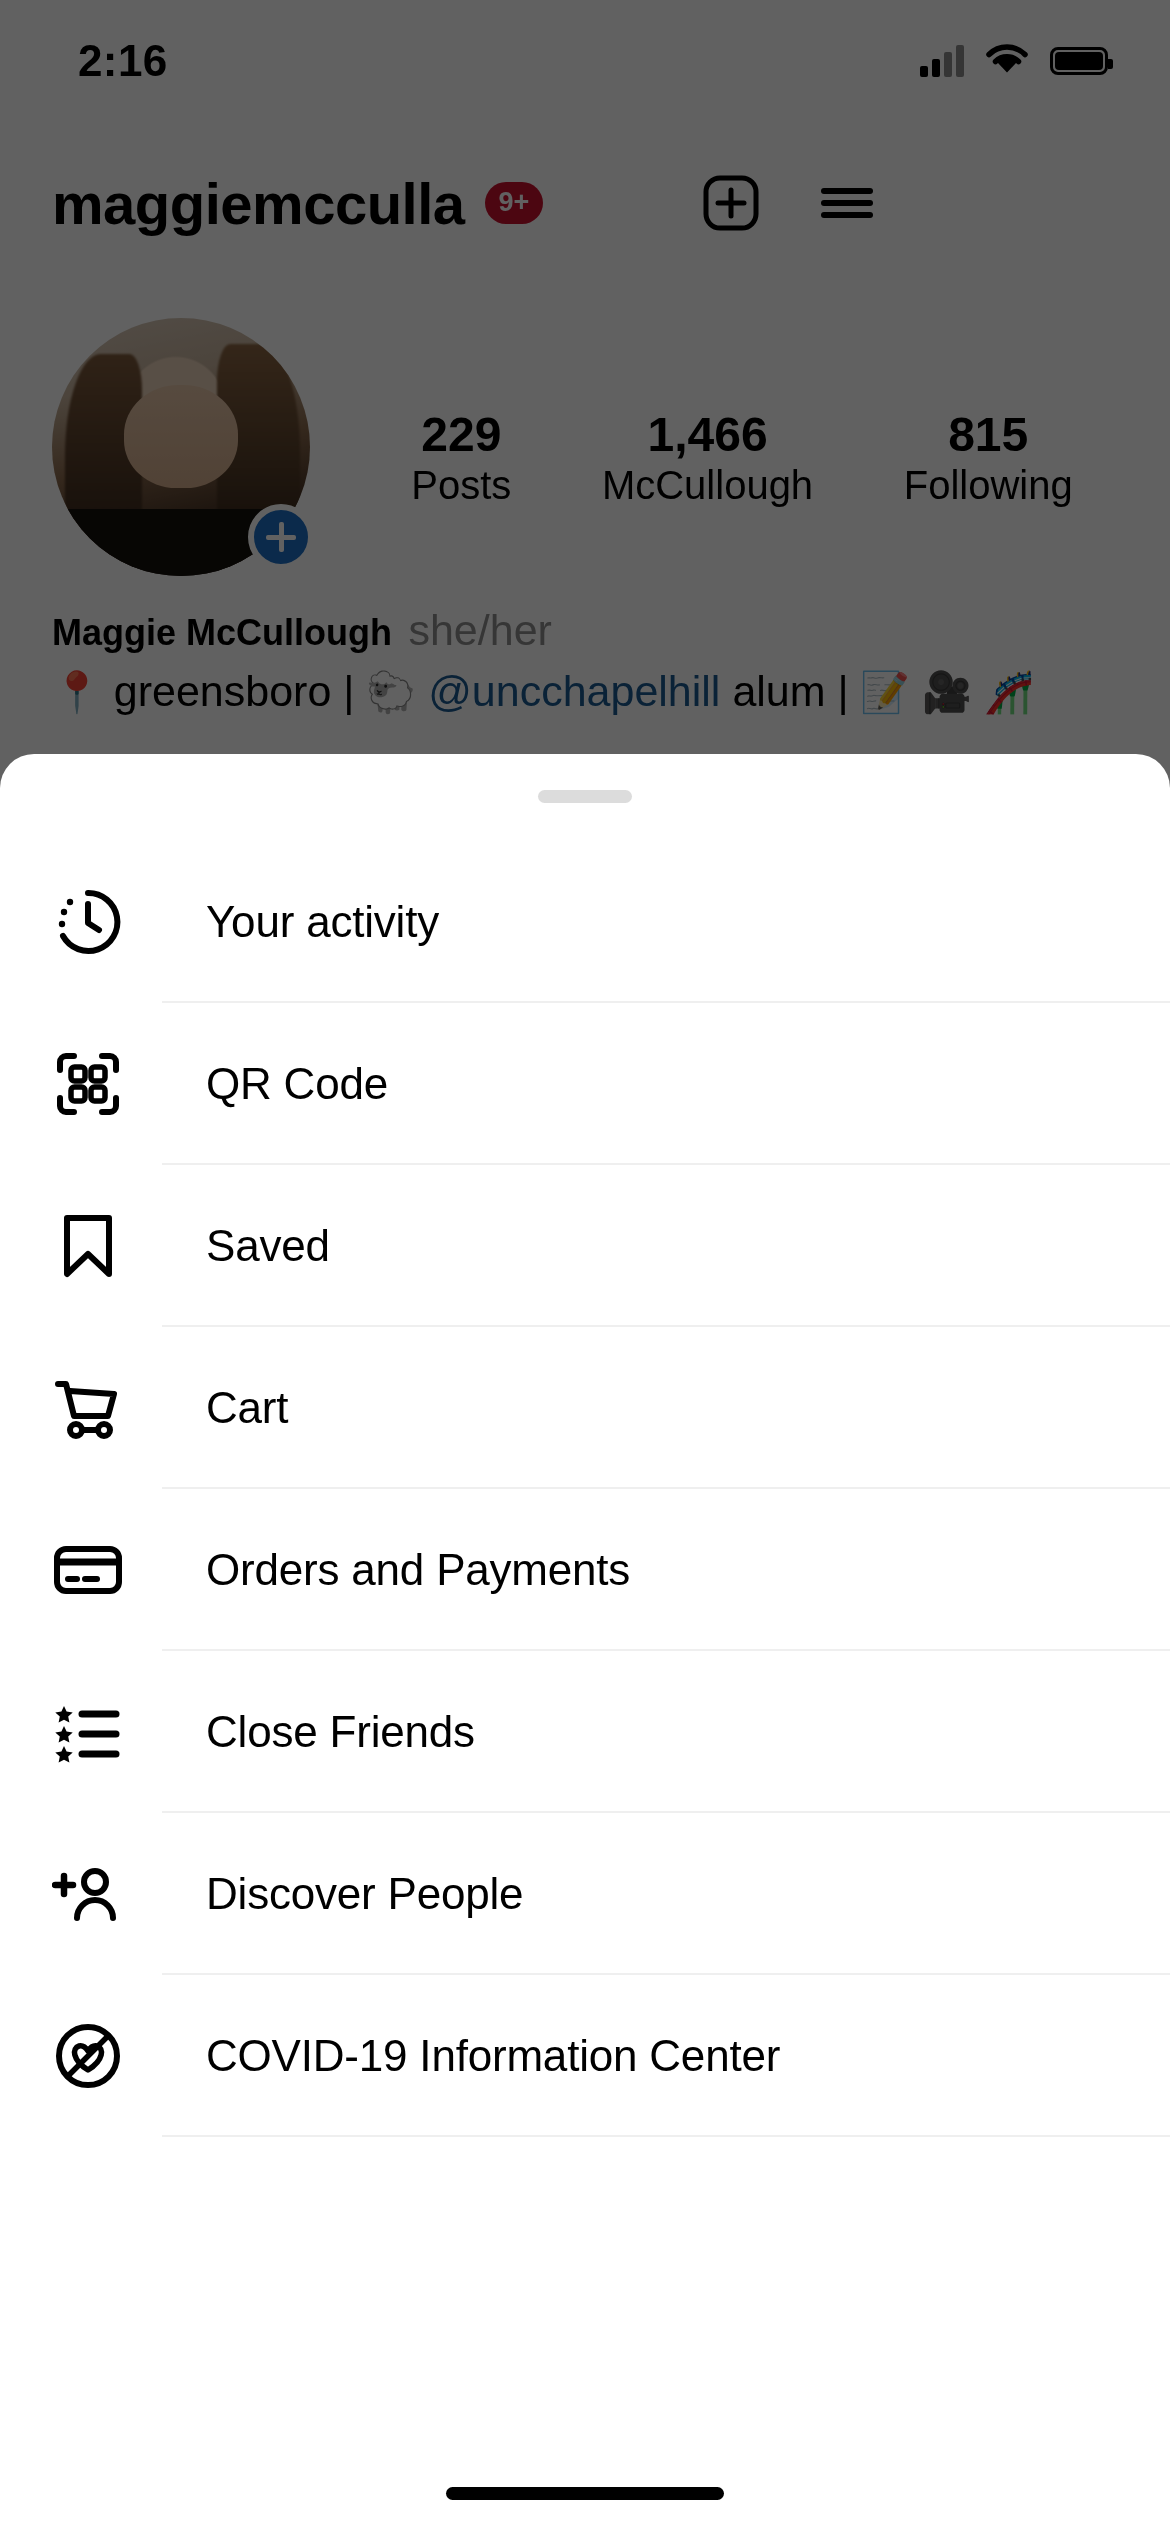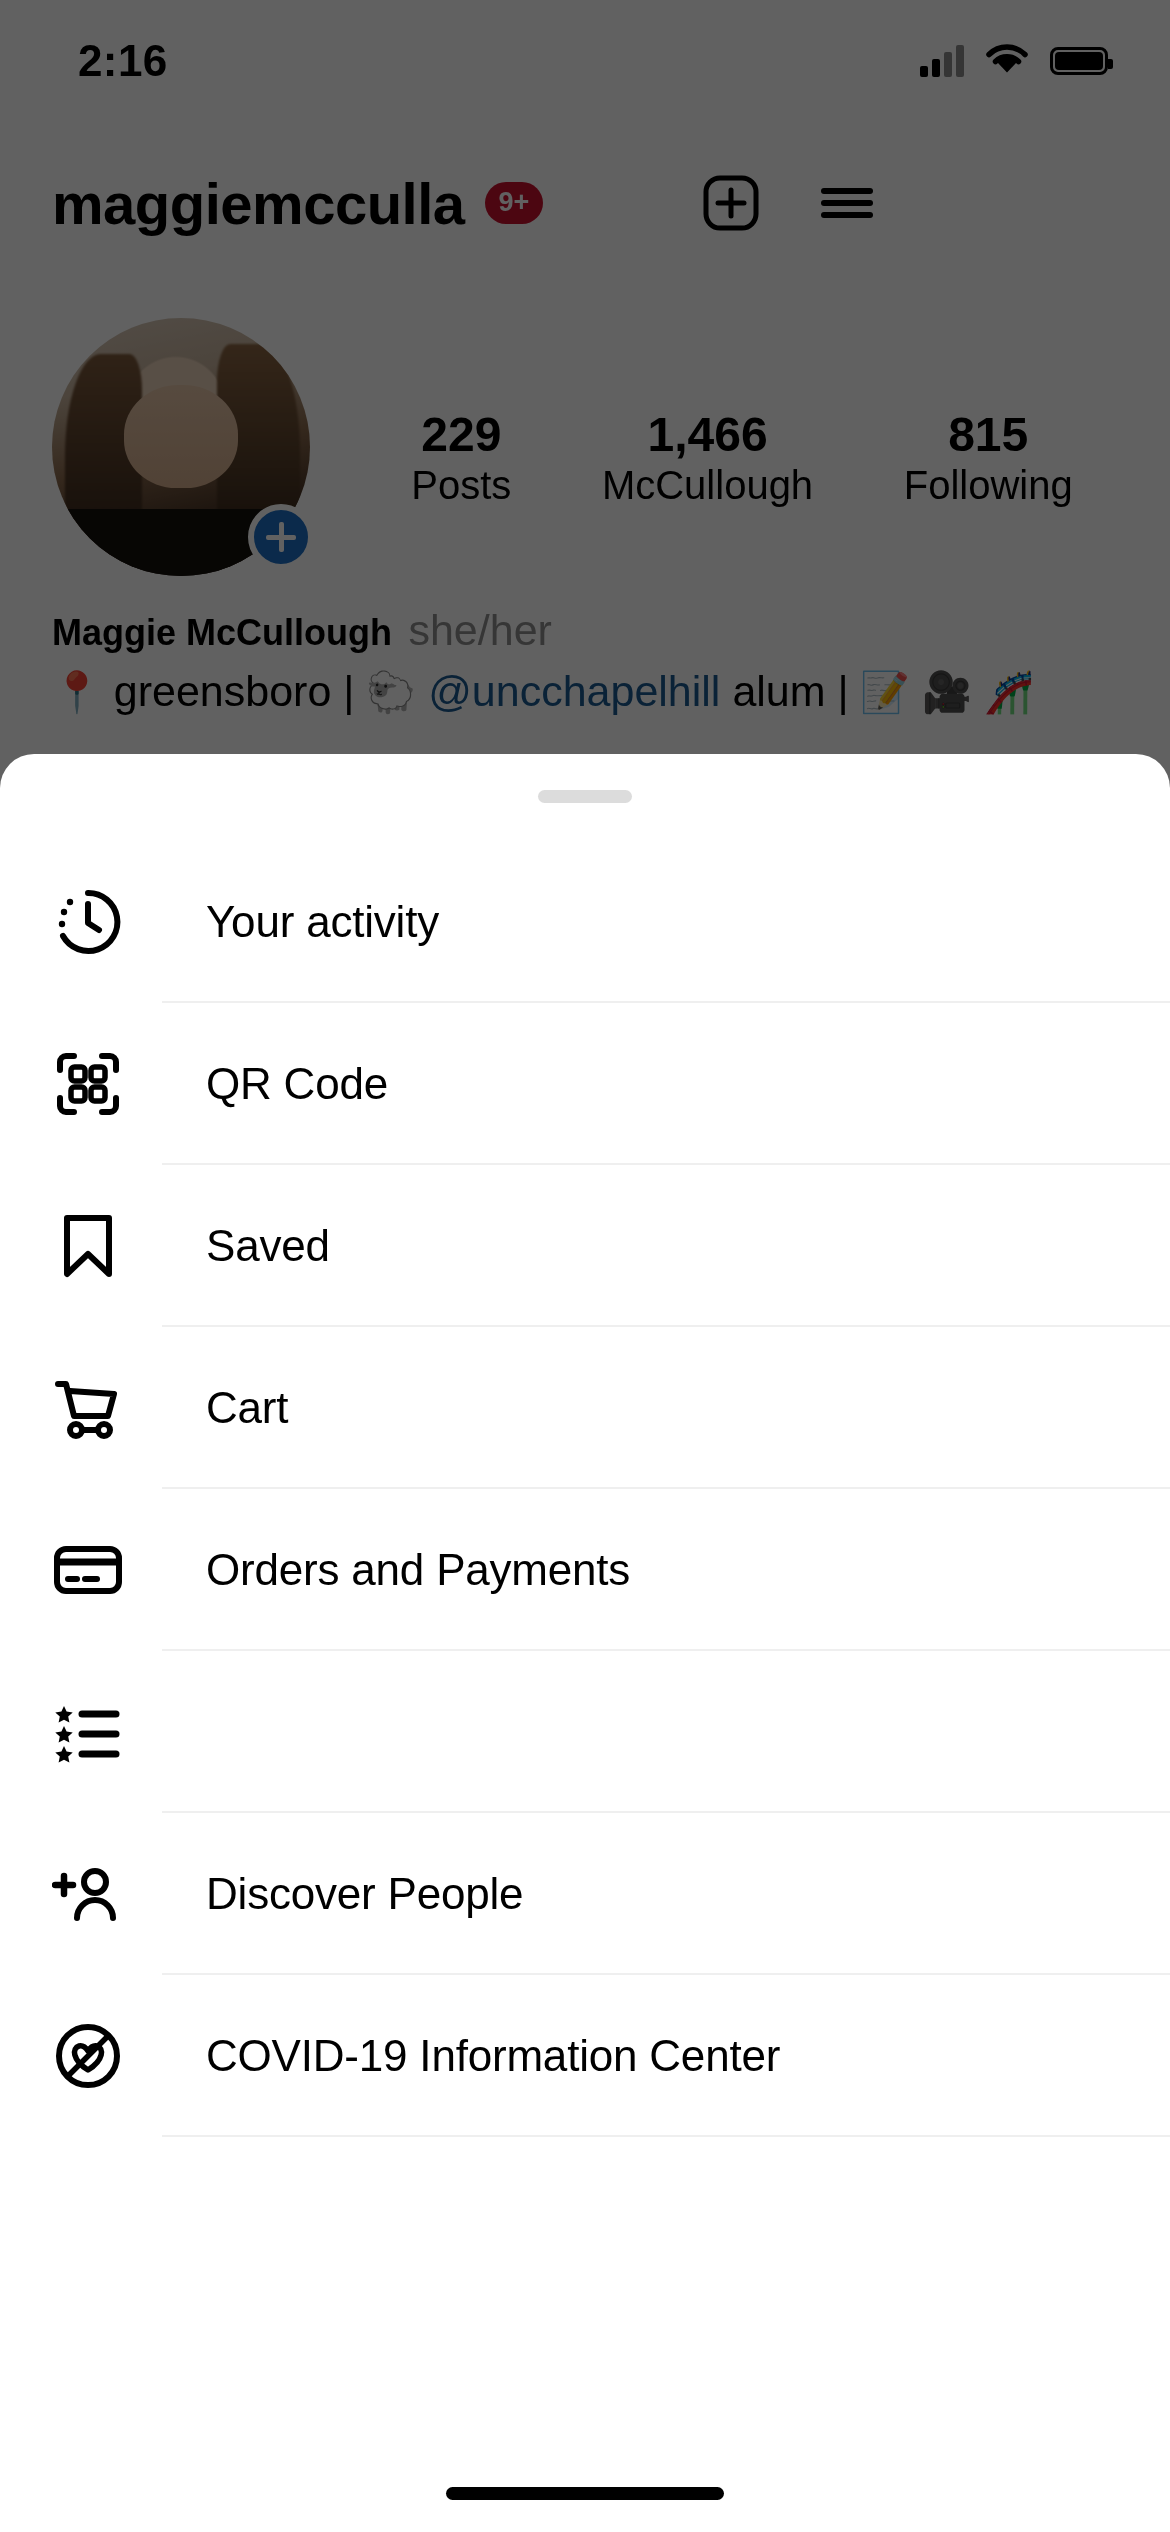--- a/index.html
+++ b/index.html
@@ -337,20 +337,21 @@
       <span class="icon">
         <svg width="72" height="72" viewBox="0 0 72 72">
           <path d="M12 10 l2.6 5.6 6.1.8 -4.5 4.2 1.2 6 -5.4-2.9 -5.4 2.9 1.2-6 -4.5-4.2 6.1-.8 Z" fill="#000"></path>
           <path d="M12 30 l2.6 5.6 6.1.8 -4.5 4.2 1.2 6 -5.4-2.9 -5.4 2.9 1.2-6 -4.5-4.2 6.1-.8 Z" fill="#000"></path>
           <path d="M12 50 l2.6 5.6 6.1.8 -4.5 4.2 1.2 6 -5.4-2.9 -5.4 2.9 1.2-6 -4.5-4.2 6.1-.8 Z" fill="#000"></path>
           <line x1="30" y1="18" x2="64" y2="18" stroke="#000" stroke-width="7" stroke-linecap="round"></line>
           <line x1="30" y1="38" x2="64" y2="38" stroke="#000" stroke-width="7" stroke-linecap="round"></line>
           <line x1="30" y1="58" x2="64" y2="58" stroke="#000" stroke-width="7" stroke-linecap="round"></line>
         </svg>
       </span>
+      <span class="label">Close Friends</span>
       <span class="divider"></span>
     </div>
 
     <div class="menu-item">
       <span class="icon">
         <svg width="72" height="72" viewBox="0 0 72 72">
           <circle cx="43" cy="24" r="11" fill="none" stroke="#000" stroke-width="6"></circle>
           <path d="M25 60 a18 18 0 0 1 36 0" fill="none" stroke="#000" stroke-width="6" stroke-linecap="round"></path>
           <line x1="12" y1="18" x2="12" y2="36" stroke="#000" stroke-width="6.5" stroke-linecap="round"></line>
           <line x1="3" y1="27" x2="21" y2="27" stroke="#000" stroke-width="6.5" stroke-linecap="round"></line>

